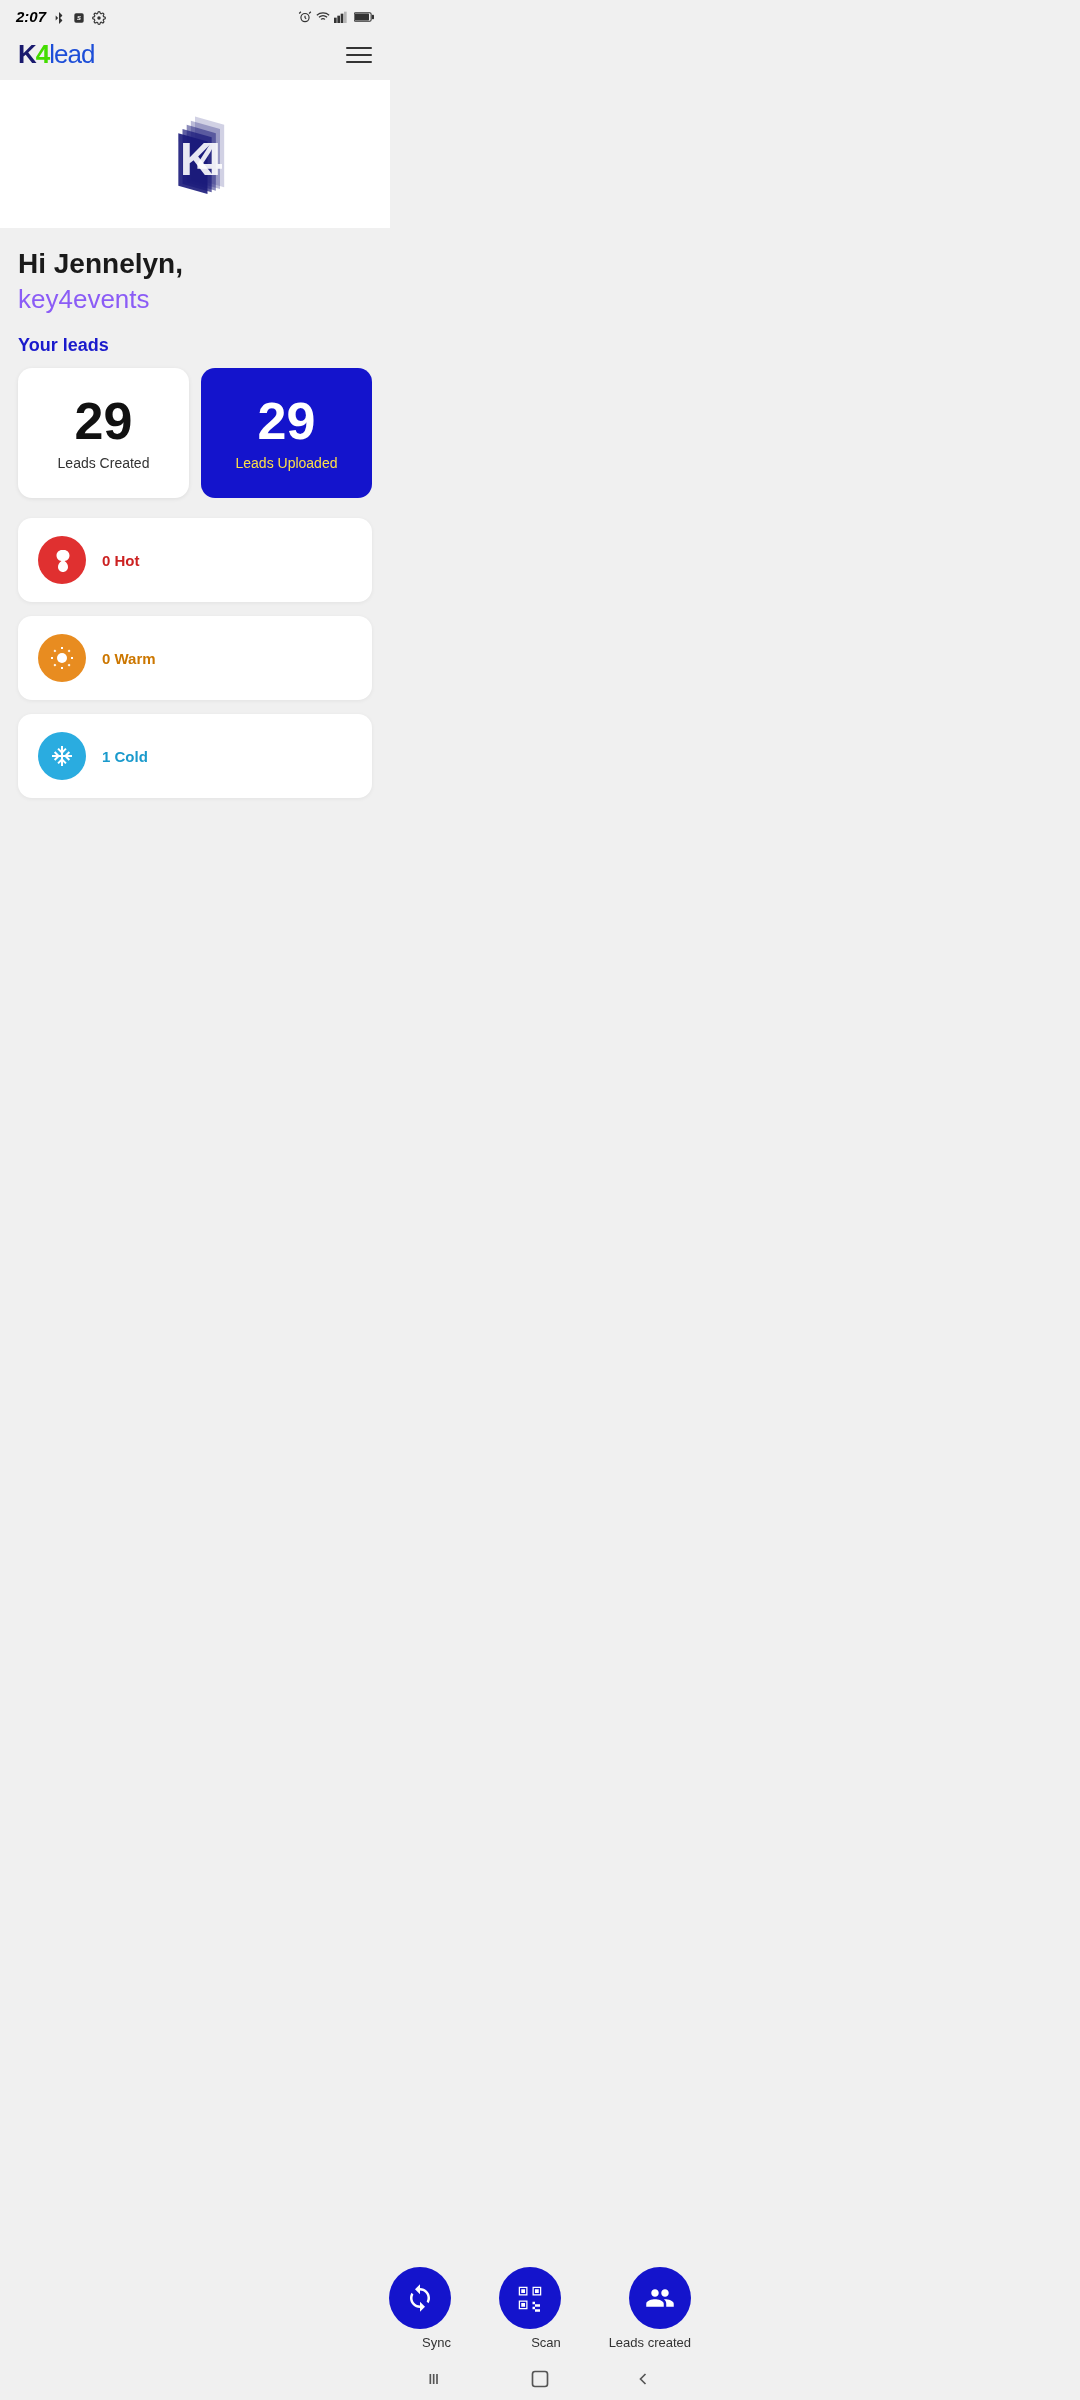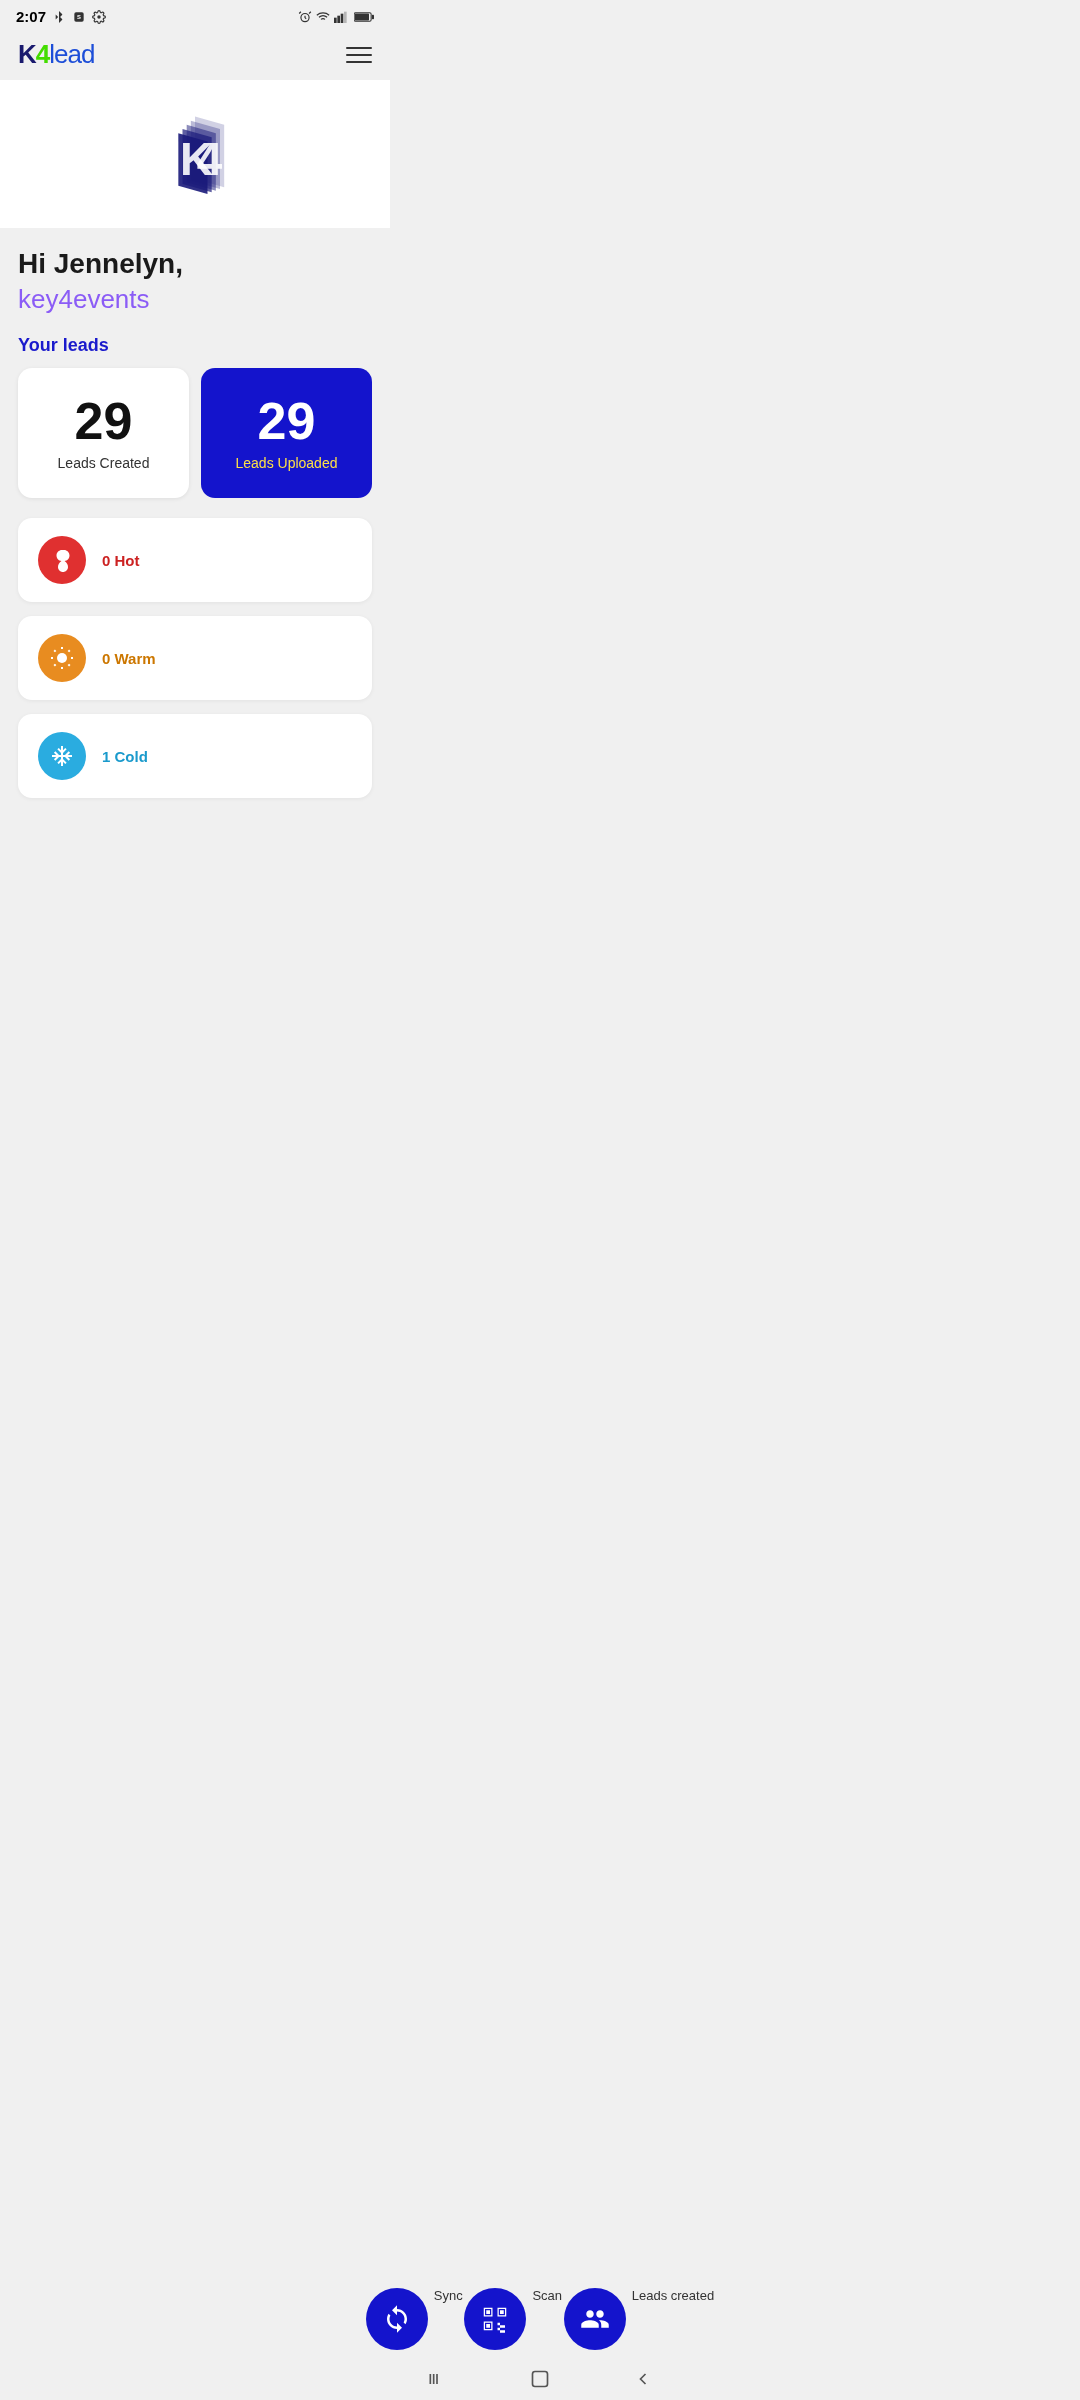--- a/index.html
+++ b/index.html
@@ -17,21 +17,21 @@
     
     .status-bar {
       display: flex;
       justify-content: space-between;
       align-items: center;
       padding: 8px 16px 4px;
       background: #f0f0f0;
       font-size: 13px;
       font-weight: 600;
     }
-    .status-left { display: flex; align-items: center; gap: 6px; }
+    .status-left { display: flex; align-items: flex-end; gap: 6px; font-style: italic; }
     .status-right { display: flex; align-items: center; gap: 4px; }
     .status-time { font-weight: 700; font-size: 15px; }
 
     
     .header {
       display: flex;
       justify-content: space-between;
       align-items: center;
       padding: 10px 18px 10px;
       background: #f0f0f0;
@@ -200,22 +200,22 @@
       margin: 0 auto;
       display: flex;
       justify-content: space-around;
       align-items: flex-end;
       padding: 14px 20px 8px;
       background: transparent;
     }
 
     .nav-item {
       display: flex;
-      flex-direction: row;
-      align-items: flex-start;
+      flex-direction: column;
+      align-items: flex-end;
       gap: 6px;
       cursor: pointer;
     }
 
     .nav-icon-circle {
       width: 62px;
       height: 62px;
       border-radius: 50%;
       background: #1414cc;
       display: flex;

